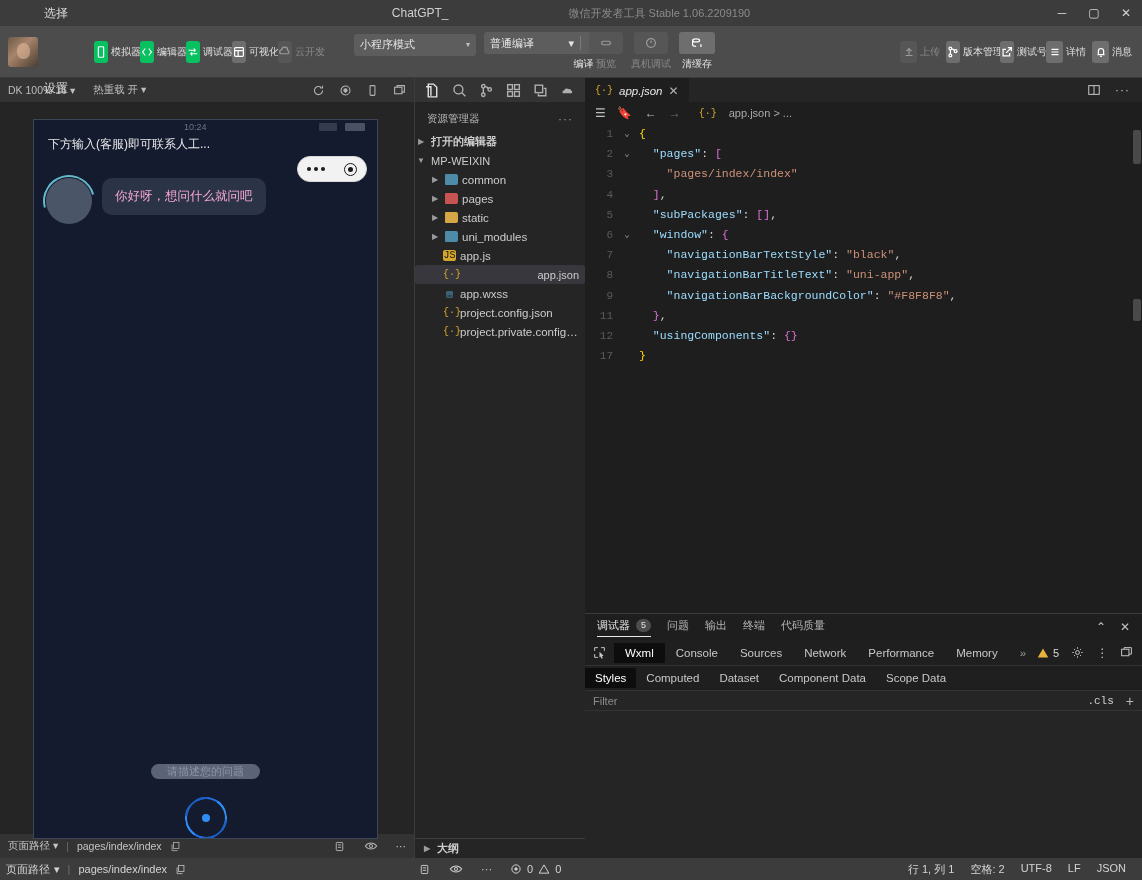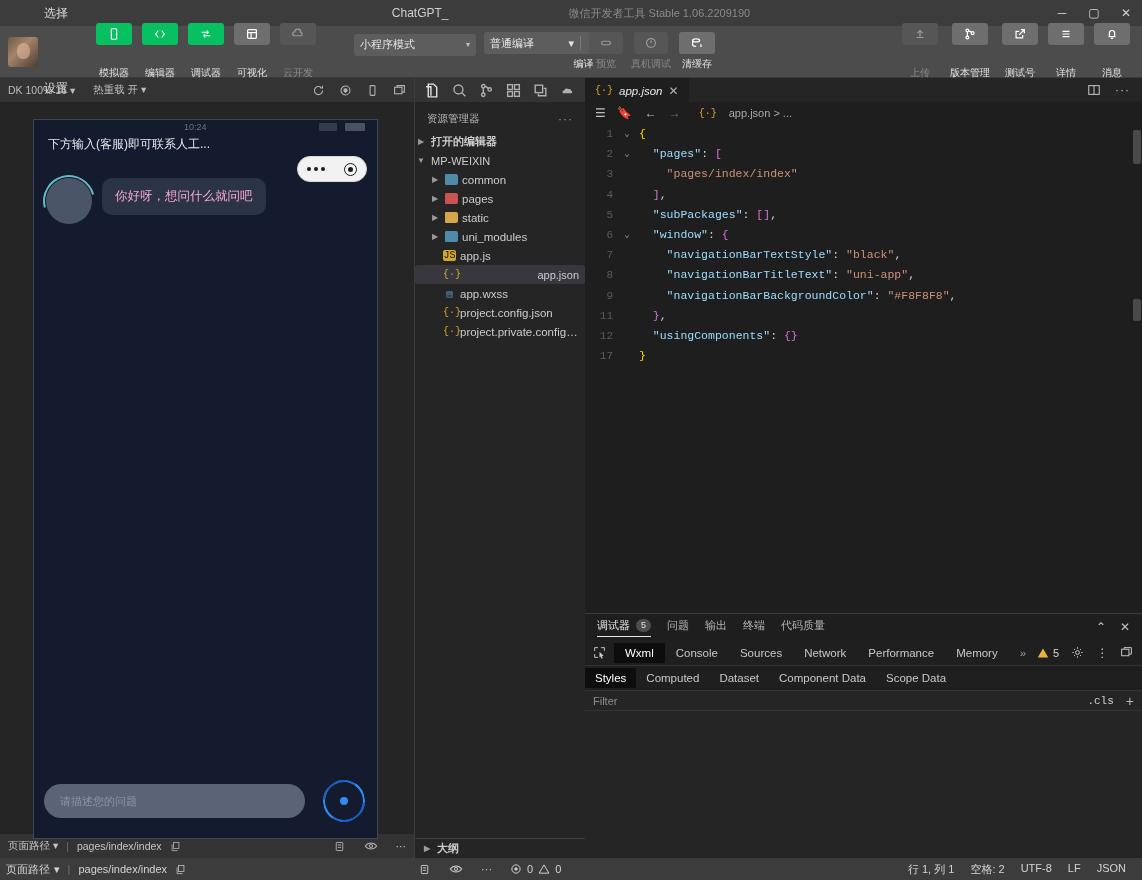--- a/index.html
+++ b/index.html
@@ -35,21 +35,21 @@
   .avatar {
     width: 30px; height: 30px; margin-left: 8px; border-radius: 3px;
     background: linear-gradient(135deg,#6b5a47 0%, #a8846a 40%, #4a3d33 100%);
     position: relative; overflow: hidden; flex: 0 0 30px;
   }
   .avatar::after{ content:""; position:absolute; left:30%; top:22%; width:42%; height:52%;
     border-radius:50% 50% 45% 45%; background:rgba(230,190,160,.55); }
 
   .tb-group { display: flex; align-items: center; gap: 6px; }
   .tb-group.left { margin-left: 56px; }
-  .tb-item { width: 40px; display: flex; flex-direction: column; align-items: center; gap: 21px; cursor: default; }
+  .tb-item { width: 40px; display: flex; flex-direction: row; align-items: center; gap: 3px; cursor: default; }
   .tb-btn {
     width: 36px; height: 22px; border-radius: 3px; display: flex; align-items: center;
     justify-content: center; background: #07c160;
   }
   .tb-btn.grey { background: #6e6e6e; }
   .tb-btn.disabled { background: #565656; }
   .tb-lab { font-size: 10px; color: #e0e0e0; white-space: nowrap; }
   .tb-lab.dim { color: #8a8a8a; }
   .tb-ico { width: 14px; height: 14px; fill: none; stroke: #ffffff; stroke-width: 1.4; }
   .tb-ico.dim { stroke: #9a9a9a; }
@@ -107,21 +107,21 @@
   .bot-av::before {
     content:""; position:absolute; inset:-3px; border-radius:50%;
     border:2px solid #63b8c9; border-right-color: transparent; border-bottom-color: transparent;
     transform: rotate(30deg);
   }
   .bubble {
     background: #2b3346; color: #f9a8d4; font-size: 12.5px; border-radius: 10px;
     padding: 9px 13px; max-width: 235px; line-height: 1.5;
   }
   .phone-bottom { position:absolute; left:0; right:0; bottom:0; height:74px; display:flex;
-     align-items:center; padding: 0 10px; gap: 16px; }
+     align-items:center; padding: 0 0; gap: 16px; flex-direction: column; }
   .sim-input {
     flex: 1 1 auto; height: 34px; background: #5b6476; border-radius: 17px; display:flex;
     align-items:center; padding: 0 16px; font-size: 11px; color: #8d95a6; filter: blur(.6px);
   }
   .atom { width: 46px; height: 46px; position: relative; flex: 0 0 46px; }
   .atom i { position:absolute; inset:2px; border:2px solid #1e6fe0; border-radius:50%;
      border-right-color:transparent; border-left-color:transparent; }
   .atom i:nth-child(1){ transform: rotate(20deg); }
   .atom i:nth-child(2){ transform: rotate(80deg); border-color:#2f8ef4; border-right-color:transparent; border-left-color:transparent;}
   .atom i:nth-child(3){ transform: rotate(140deg); border-color:#1b5fc4; border-right-color:transparent; border-left-color:transparent;}

